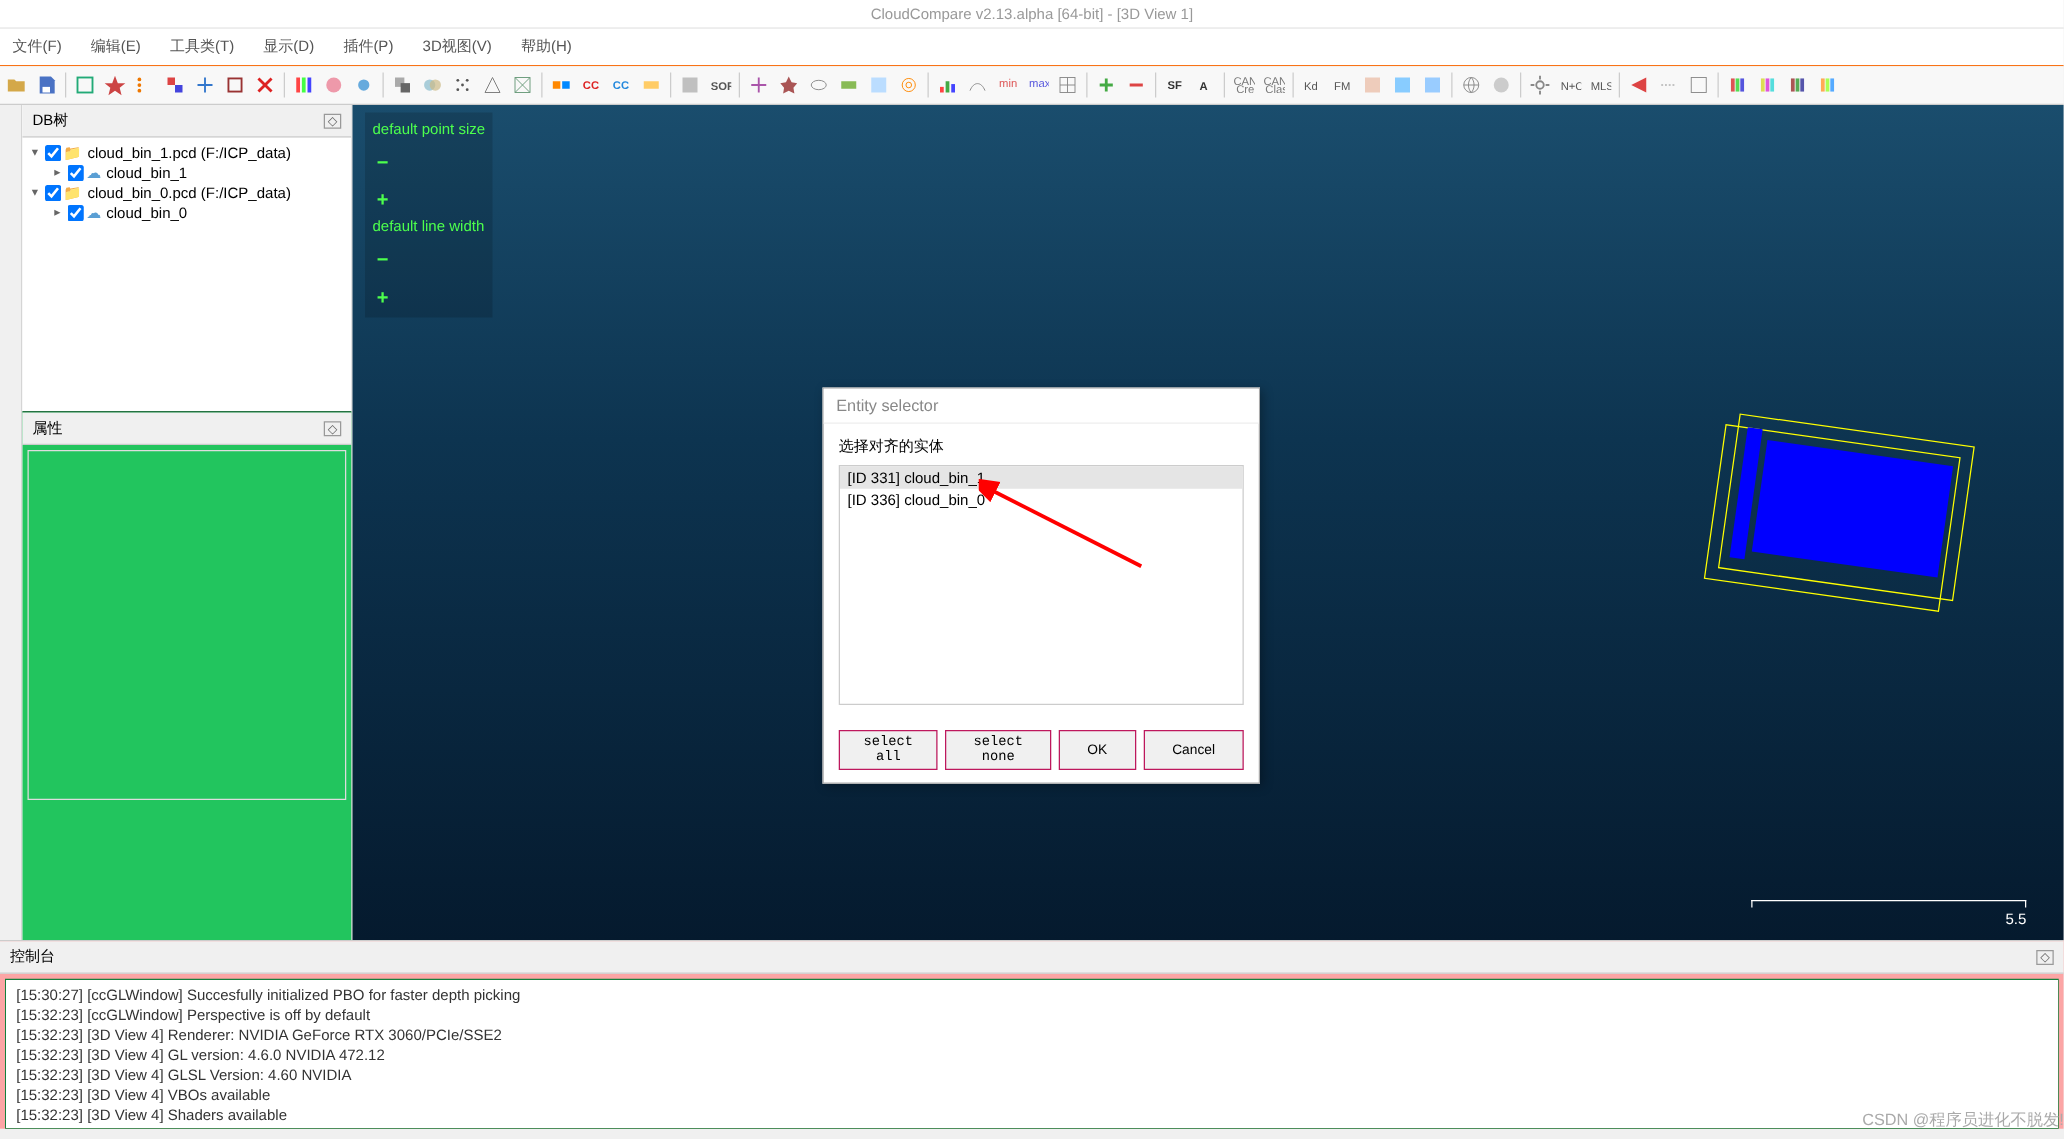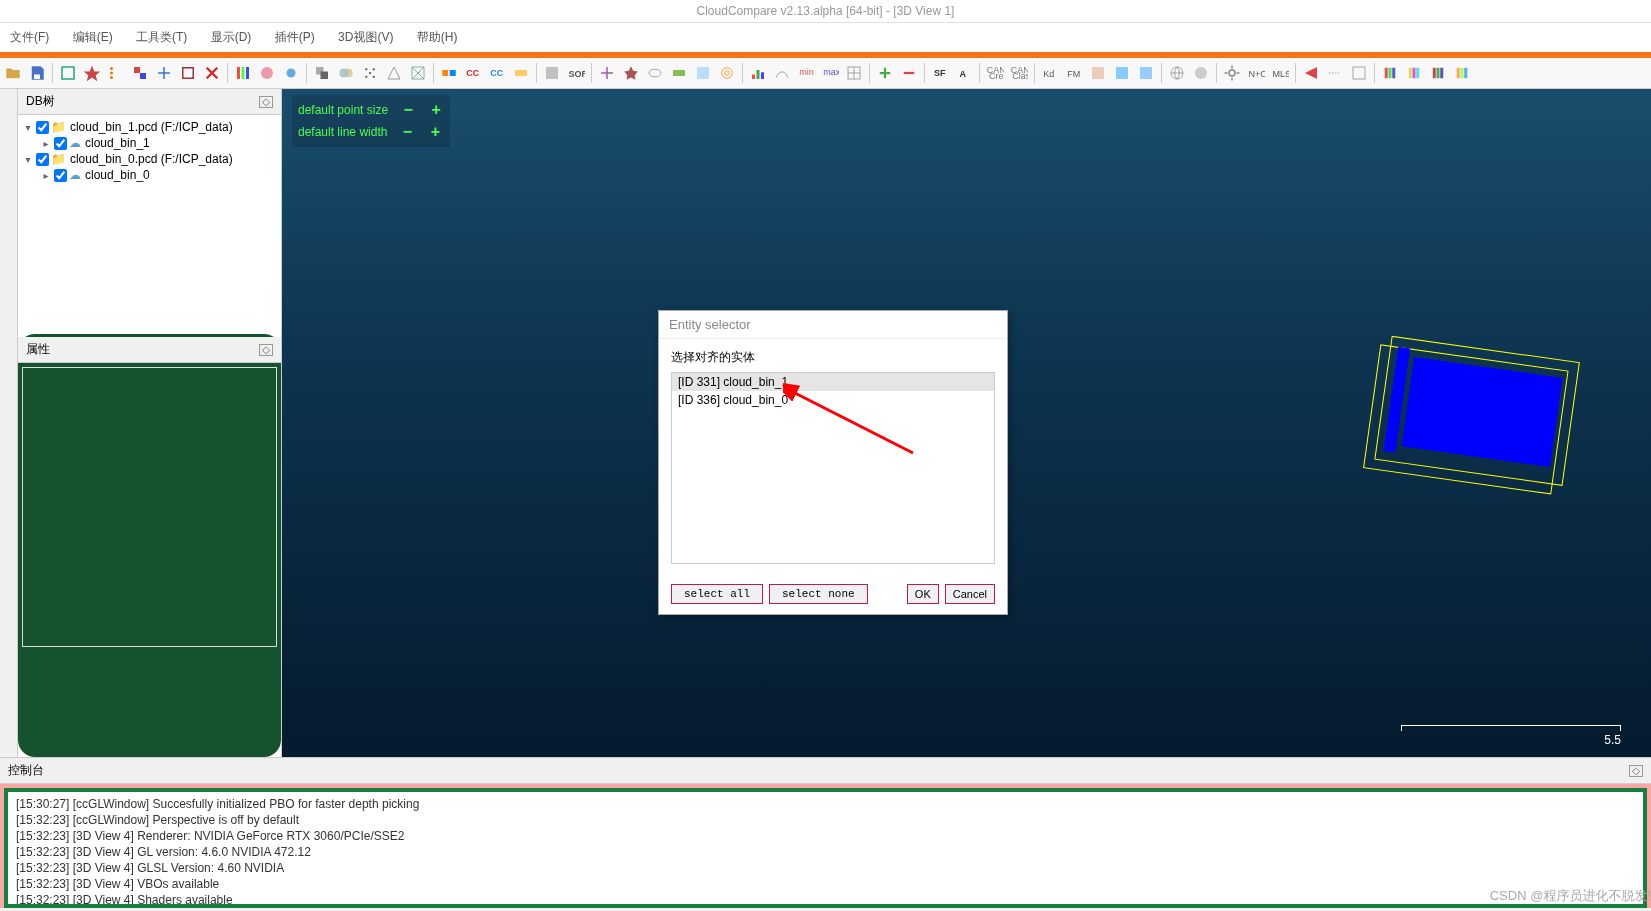--- a/index.html
+++ b/index.html
@@ -1,56 +1,56 @@
 <!DOCTYPE html>
 <html><head>
 <meta charset="utf-8">
 <style>
 * { margin: 0; padding: 0; box-sizing: border-box; font-family: "Microsoft YaHei", Arial, sans-serif; font-size: 12px; }
 body { background: #f0f0f0; width: 1651px; height: 911px; overflow: hidden; position: relative; }
 .title-bar { background: #fff; color: #999; padding: 4px 8px; font-size: 12px; border-bottom: 1px solid #e0e0e0; text-align: center; }
-.menu-bar { background: #fff; padding: 3px 0; border-bottom: 6px solid #f97316; }
+.menu-bar { background: #fff; padding: 3px 0; border-bottom: 1px solid #f97316; }
 .menu-bar span { padding: 3px 10px; color: #555; cursor: pointer; display: inline-block; }
 .toolbar { background: #f8f8f8; padding: 4px 2px; border-bottom: 1px solid #ccc; display: flex; gap: 2px; align-items: center; }
 .tool-icon { width: 22px; height: 22px; display: inline-flex; align-items: center; justify-content: center; cursor: pointer; border-radius: 2px; }
 .tool-sep { width: 1px; height: 20px; background: #ccc; margin: 0 2px; }
 .main-layout { display: flex; height: 668px; }
 .left-sidebar { width: 18px; background: #f0f0f0; border-right: 1px solid #ccc; }
 .left-panels { width: 264px; display: flex; flex-direction: column; border-right: 1px solid #ccc; background: #fff; }
 .panel-header { background: #f0f0f0; padding: 4px 8px; border-bottom: 1px solid #ccc; display: flex; justify-content: space-between; align-items: center; font-size: 12px; }
 .panel-close { cursor: pointer; color: #666; font-size: 10px; border: 1px solid #999; width: 14px; height: 12px; display: inline-flex; align-items: center; justify-content: center; }
 .db-tree { flex: 0 0 245px; background: #fff; }
 .tree-content { padding: 4px; height: 218px; overflow: auto; }
 .tree-item { display: flex; align-items: center; padding: 1px 0; gap: 2px; }
 .tree-arrow { width: 12px; text-align: center; color: #666; cursor: pointer; font-size: 10px; }
 .tree-checkbox { width: 13px; height: 13px; }
 .tree-label { padding-left: 2px; }
 .indent-1 { padding-left: 18px; }
-.properties { flex: 1; background: #14532d; border-top: 3px solid #14532d; border-radius: 17px; }
+.properties { flex: 1; background: #22c55e; border-top: 1px solid #14532d; }
 .prop-content { height: 280px; border: 1px solid #ddd; margin: 4px; }
 .viewport { flex: 1; background: linear-gradient(to bottom, #1a4d6d 0%, #0d3450 40%, #051a2e 100%); position: relative; }
 .overlay-controls { position: absolute; top: 6px; left: 10px; font-family: "Courier New", monospace; color: #4dff4d; font-size: 13px; background: rgba(0,0,0,0.15); padding: 4px 6px; }
-.overlay-row { display: flex; gap: 12px; align-items: center; padding: 2px 0; }
+.overlay-row { display: flex; gap: 12px; align-items: flex-start; padding: 2px 0; flex-direction: column; }
 .overlay-btn { color: #4dff4d; cursor: pointer; font-weight: bold; font-size: 16px; width: 16px; text-align: center; }
 .scale-indicator { position: absolute; bottom: 10px; right: 30px; color: #fff; font-size: 12px; }
 .scale-line { border-top: 1px solid #fff; border-left: 1px solid #fff; border-right: 1px solid #fff; height: 6px; width: 220px; margin-bottom: 2px; }
 .console-panel { border-top: 1px solid #ccc; background: #fca5a5; }
-.console-content { height: 120px; overflow: auto; padding: 4px 8px; border: 4px solid #15803d; margin: 4px; background: #fff; }
+.console-content { height: 120px; overflow: auto; padding: 4px 8px; border: 1px solid #15803d; margin: 4px; background: #fff; }
 .console-line { padding: 1px 0; color: #333; font-size: 12px; }
 .dialog { position: absolute; left: 658px; top: 310px; width: 350px; background: #fff; border: 1px solid #aaa; box-shadow: 2px 2px 8px rgba(0,0,0,0.3); }
 .dialog-title { background: #fff; color: #888; padding: 6px 10px; font-size: 13px; border-bottom: 1px solid #eee; }
 .dialog-body { padding: 10px 12px; }
 .dialog-label { margin-bottom: 6px; font-size: 12px; }
 .entity-list { border: 1px solid #ccc; height: 192px; background: #fff; }
 .entity-item { padding: 2px 6px; cursor: pointer; font-size: 12px; }
 .entity-item.selected { background: #e5e5e5; }
 .dialog-buttons { display: flex; justify-content: space-between; padding: 10px 12px; gap: 6px; }
 .dialog-btn-group { display: flex; gap: 6px; }
 .dialog-btn { padding: 3px 12px; background: #f0f0f0; border: 1px solid #be185d; cursor: pointer; font-family: "Courier New", monospace; font-size: 11px; }
-.dialog-btn.std { font-family: inherit; padding: 3px 7px; }
+.dialog-btn.std { font-family: inherit; padding: 3px 22px; }
 .arrow-annotation { position: absolute; left: 783px; top: 383px; pointer-events: none; }
 .watermark { position: absolute; bottom: 6px; right: 0; color: #aaa; font-size: 13px; }
 .cloud-render { position: absolute; right: 70px; top: 260px; width: 200px; height: 140px; transform: rotate(8deg); }
 .bbox { border: 1px solid #ffff00; position: absolute; }
 .pcloud { background: #0000ff; position: absolute; }
 svg.icon { width: 18px; height: 18px; }
 </style>
 </head>
 <body>
 

